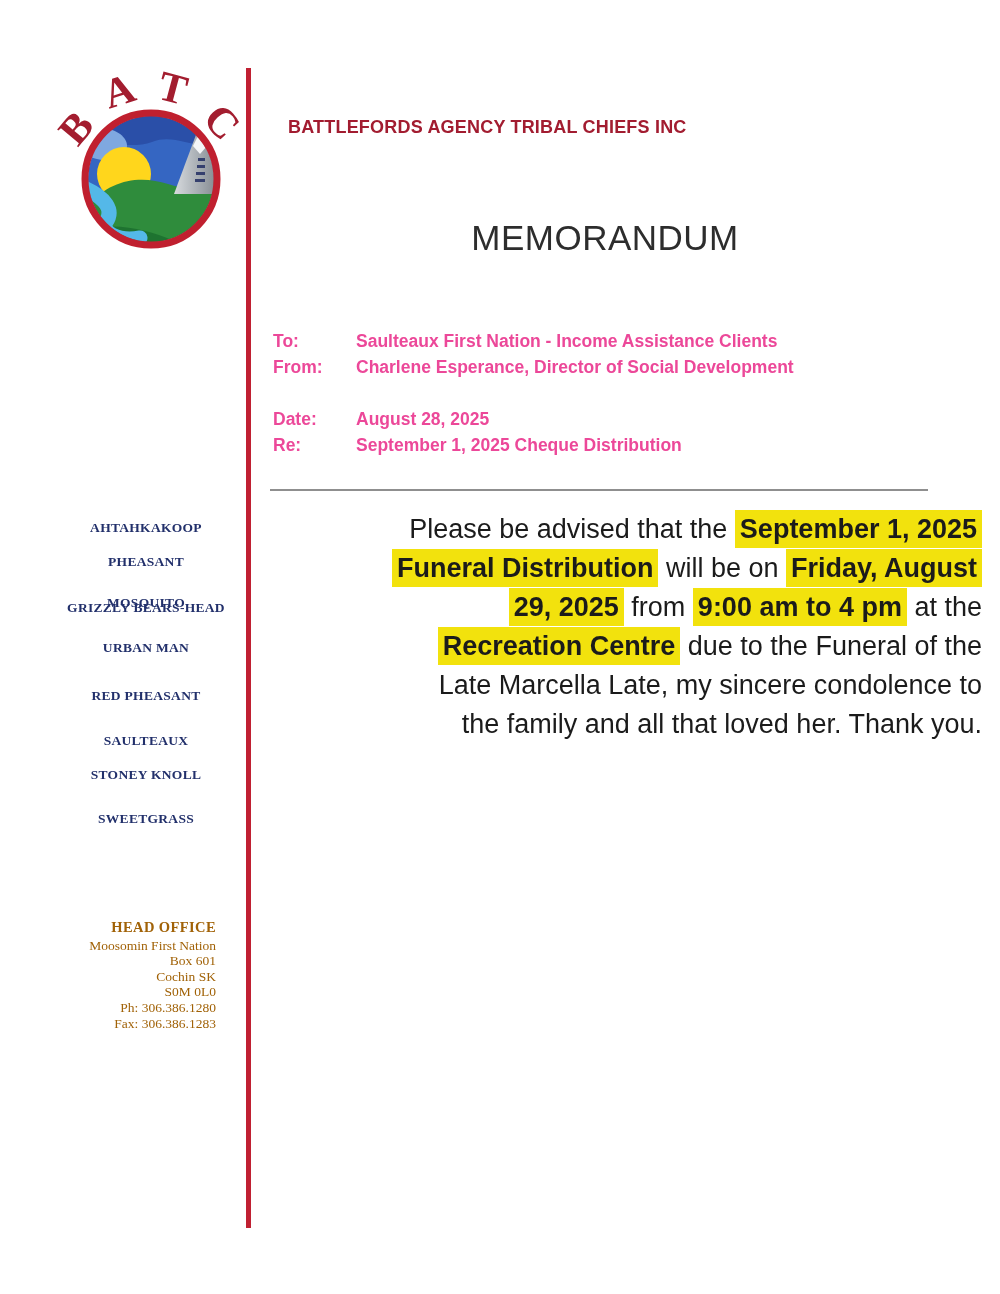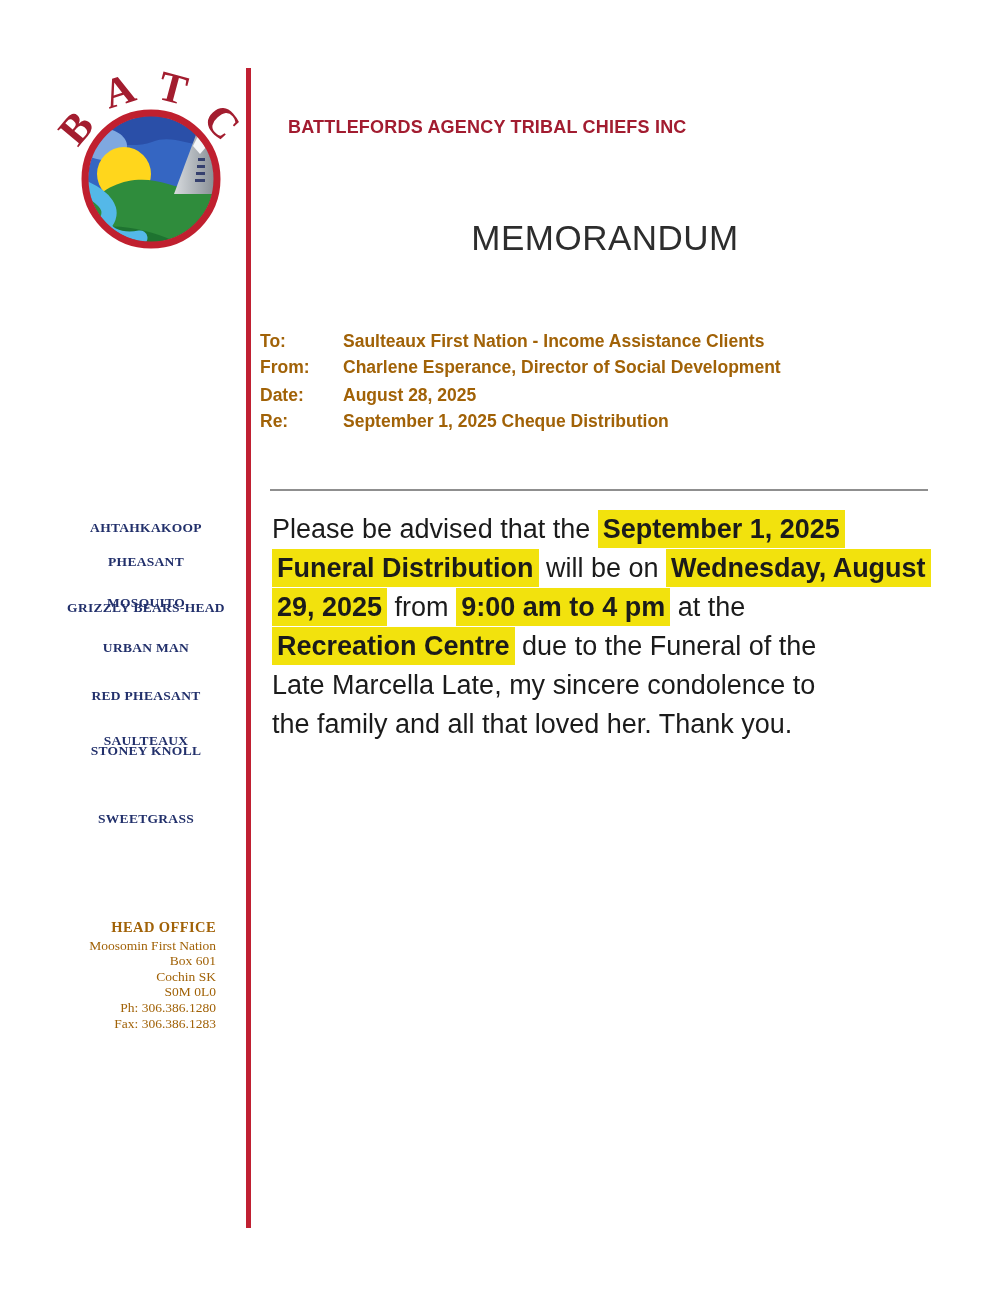--- a/index.html
+++ b/index.html
@@ -18,29 +18,29 @@
   
   .org-name{
     position:absolute;left:288px;top:88px;width:680px;
     font-size:18px;font-weight:bold;color:#a21c30;letter-spacing:.2px;margin-top:29px;
   }
   .doc-title{
     position:absolute;left:270px;top:218px;width:670px;text-align:center;
     font-size:35px;font-weight:normal;color:#2d2d2d;letter-spacing:.5px;
   }
   
-  .fields{position:absolute;left:260px;top:328px;width:660px;font-size:17.5px;font-weight:bold;color:#a16207;}
+  .fields{position:absolute;left:273px;top:328px;width:660px;font-size:17.5px;font-weight:bold;color:#ec4899;}
   .frow{display:grid;grid-template-columns:83px 1fr;line-height:26px;}
-  .frow.gap{margin-top:2px;}
+  .frow.gap{margin-top:26px;}
   
   .gray-hr{position:absolute;left:270px;top:489px;width:658px;height:2px;background:#8f8f8f;}
   
   .body-text{
     position:absolute;left:272px;top:510px;width:710px;
-    font-size:27px;color:#1b1b1b;line-height:39px;white-space:nowrap;
+    font-size:27px;color:#1b1b1b;line-height:39px;white-space:nowrap;text-align:right;
   }
   .hl{background:#f2e20d;font-weight:bold;padding:4px 5px;}
   
   .bands{position:absolute;left:40px;top:0;width:212px;text-align:center;
     font-family:"Liberation Serif", serif;font-weight:bold;font-size:13.5px;
     color:#22306b;letter-spacing:.3px;}
   .band{position:absolute;left:0;width:100%;}
   
   .office{position:absolute;left:40px;width:176px;text-align:right;
     font-family:"Liberation Serif", serif;font-size:13.5px;color:#a16207;line-height:15.6px;}
@@ -115,36 +115,36 @@
     <div class="frow">
       <span>Re:</span>
       <span>September 1, 2025 Cheque Distribution</span>
     </div>
   </div>
 
   <div class="gray-hr"></div>
 
   <div class="body-text">
     <span>Please be advised that the </span><span class="hl">September 1, 2025</span><br>
-    <span class="hl">Funeral Distribution</span><span> will be on </span><span class="hl">Wednesday, August</span><br>
+    <span class="hl">Funeral Distribution</span><span> will be on </span><span class="hl">Friday, August</span><br>
     <span class="hl">29, 2025</span><span> from </span><span class="hl">9:00 am to 4 pm</span><span> at the</span><br>
     <span class="hl">Recreation Centre</span><span> due to the Funeral of the</span><br>
     <span>Late Marcella Late, my sincere condolence to</span><br>
     <span>the family and all that loved her. Thank you.</span>
   </div>
 
   <div class="bands">
     <div class="band" style="top:520px">AHTAHKAKOOP</div>
     <div class="band" style="top:554px">PHEASANT</div>
     <div class="band" style="top:595px">MOSQUITO</div>
     <div class="band" style="top:600px">GRIZZLY BEARS-HEAD</div>
     <div class="band" style="top:640px">URBAN MAN</div>
     <div class="band" style="top:688px">RED PHEASANT</div>
     <div class="band" style="top:733px">SAULTEAUX</div>
-    <div class="band" style="top:743px">STONEY KNOLL</div>
+    <div class="band" style="top:767px">STONEY KNOLL</div>
     <div class="band" style="top:811px">SWEETGRASS</div>
   </div>
 
   <div class="office" style="top:920px">
     <div class="office-title">HEAD OFFICE</div>
     <div>Moosomin First Nation</div>
     <div>Box 601</div>
     <div>Cochin SK</div>
     <div>S0M 0L0</div>
     <div>Ph: 306.386.1280</div>

